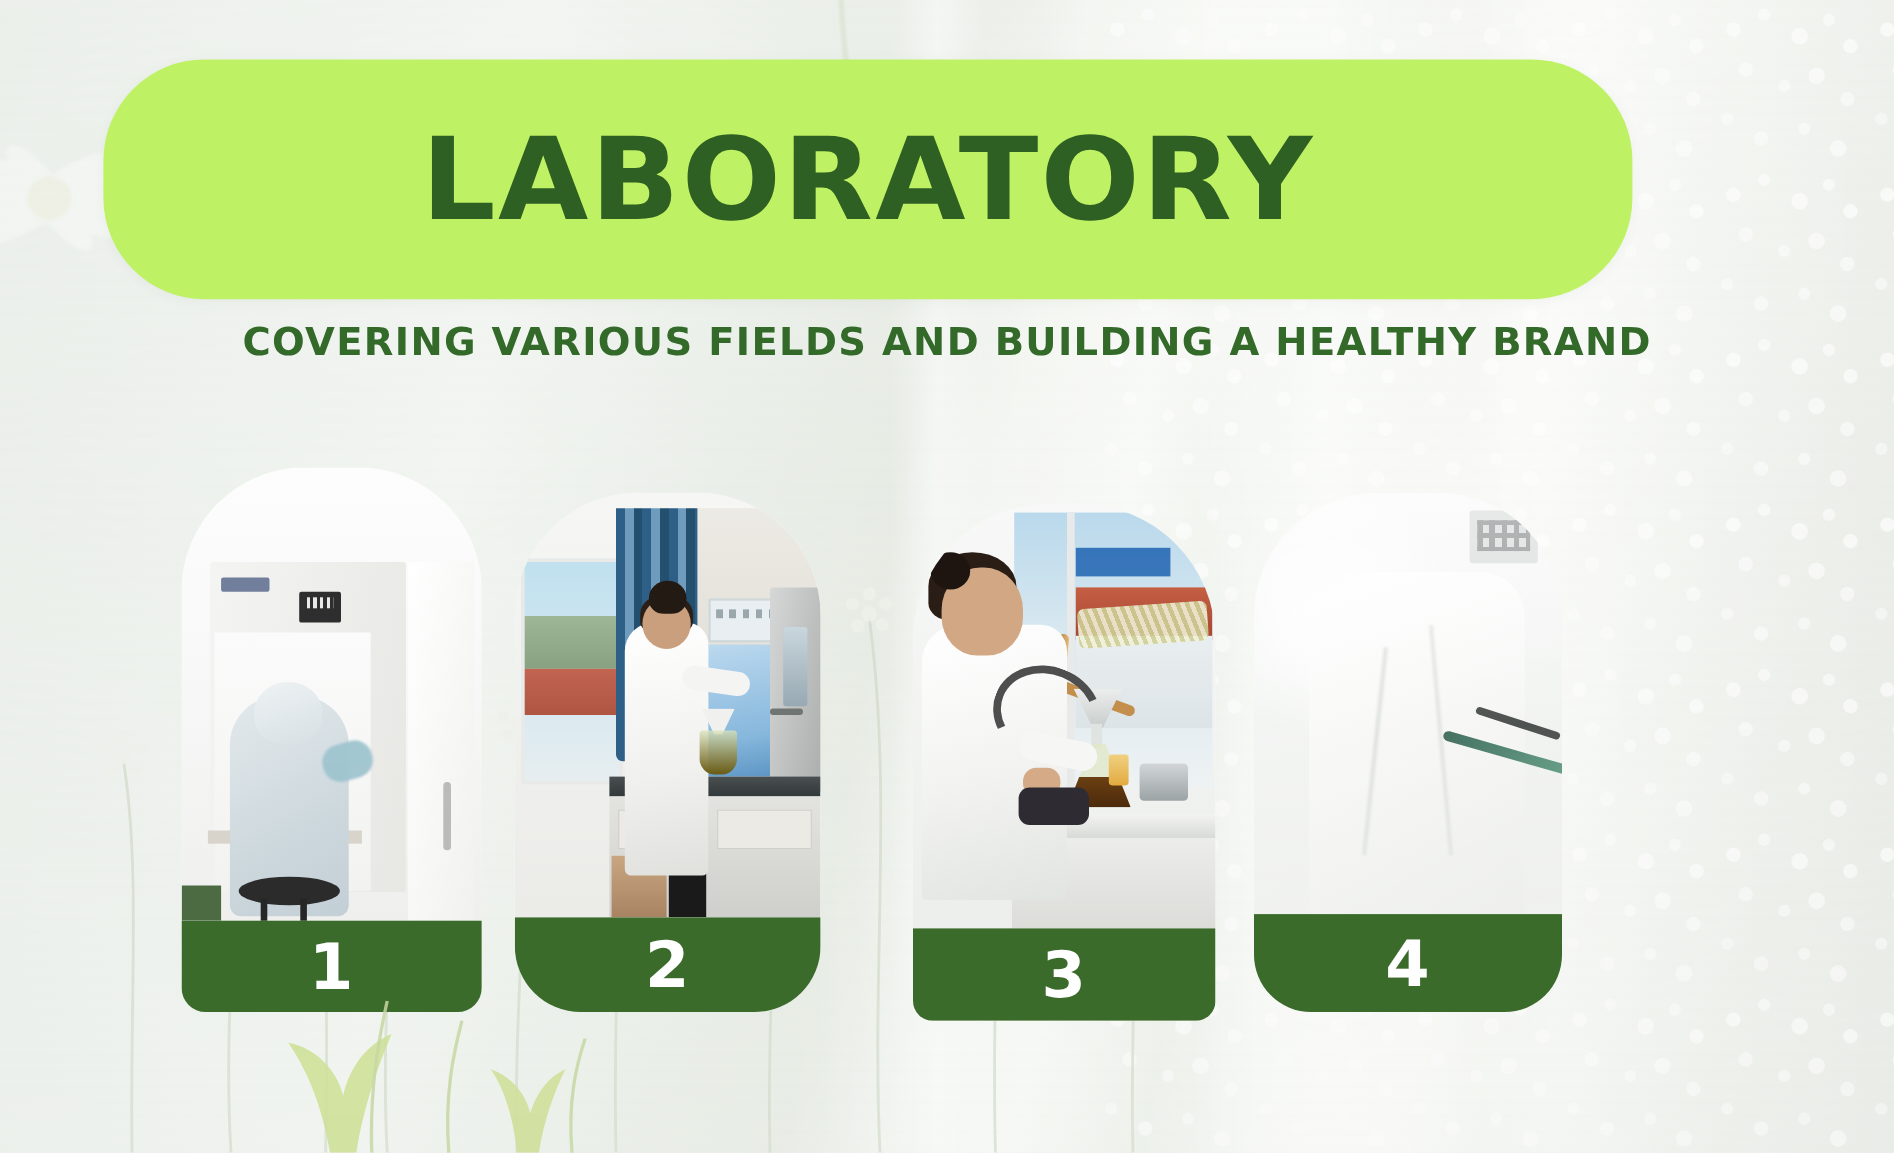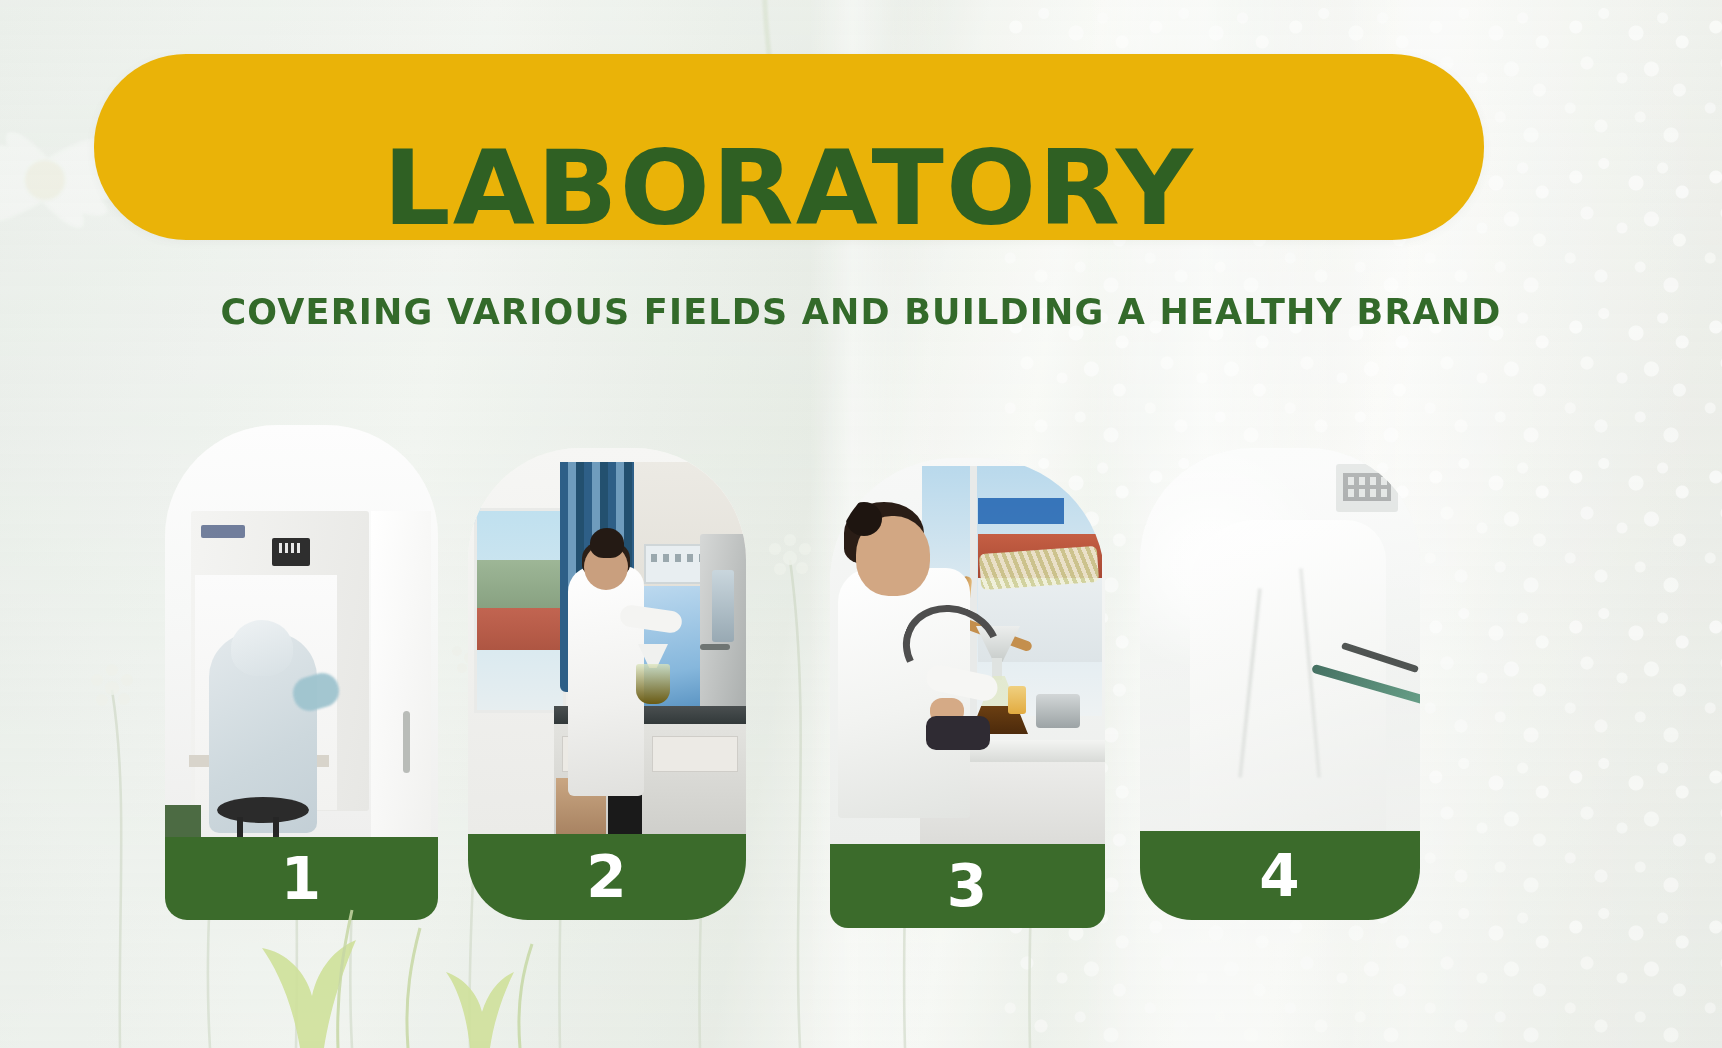--- a/index.html
+++ b/index.html
@@ -81,25 +81,25 @@
     opacity:.40; filter:blur(1.4px);
   }
   .bg-flora { position:absolute; inset:0; }
   .veil {
     position:absolute; inset:0;
     background:linear-gradient(180deg, rgba(243,246,241,.22) 0%, rgba(240,244,238,.10) 40%, rgba(236,240,234,.28) 100%);
   }
 
   
   .title-pill {
-    position:absolute; left:94px; top:54px; width:1390px; height:186px;
-    background:#eab308;
+    position:absolute; left:94px; top:54px; width:1390px; height:218px;
+    background:#bef264;
     border-radius:92px;
     box-shadow:0 2px 10px rgba(80,100,80,.06);
-    display:flex; align-items:flex-end; justify-content:center;
+    display:flex; align-items:center; justify-content:center;
   }
   .title-text {
     font-family:"DejaVu Sans", sans-serif;
     font-weight:700;
     font-size:104px;
     letter-spacing:2px;
     color:#2f6023;
     line-height:1;
     transform:scaleX(1.02);
   }

